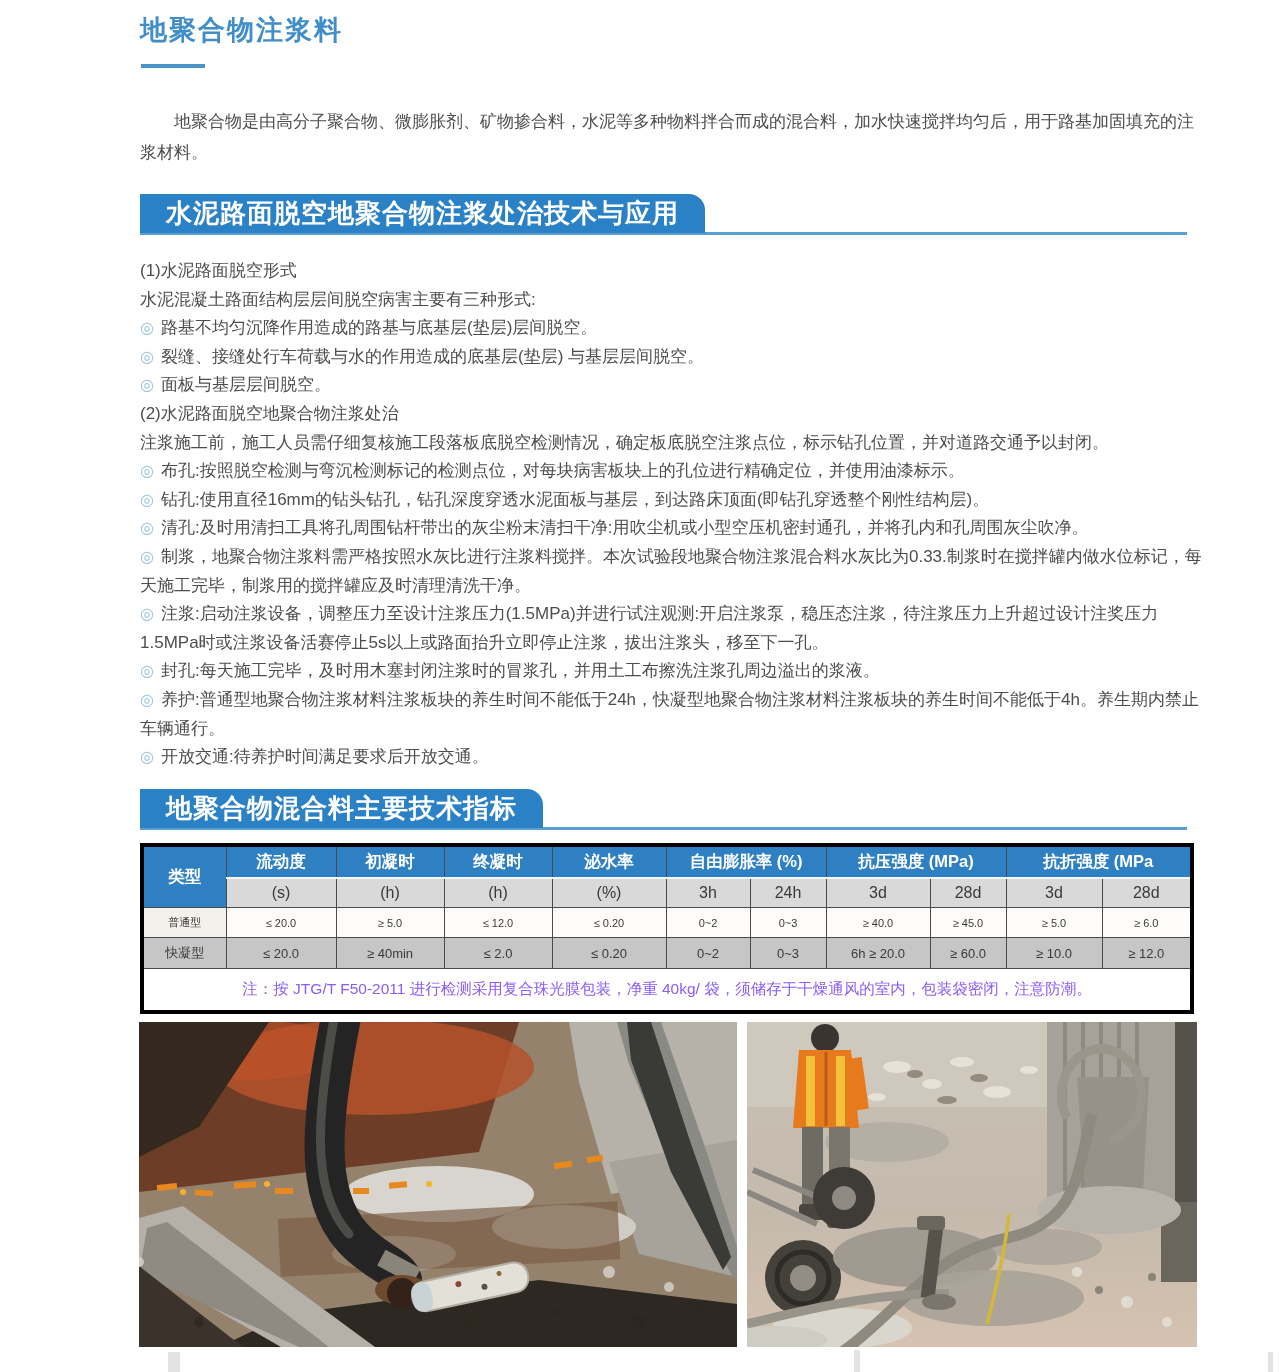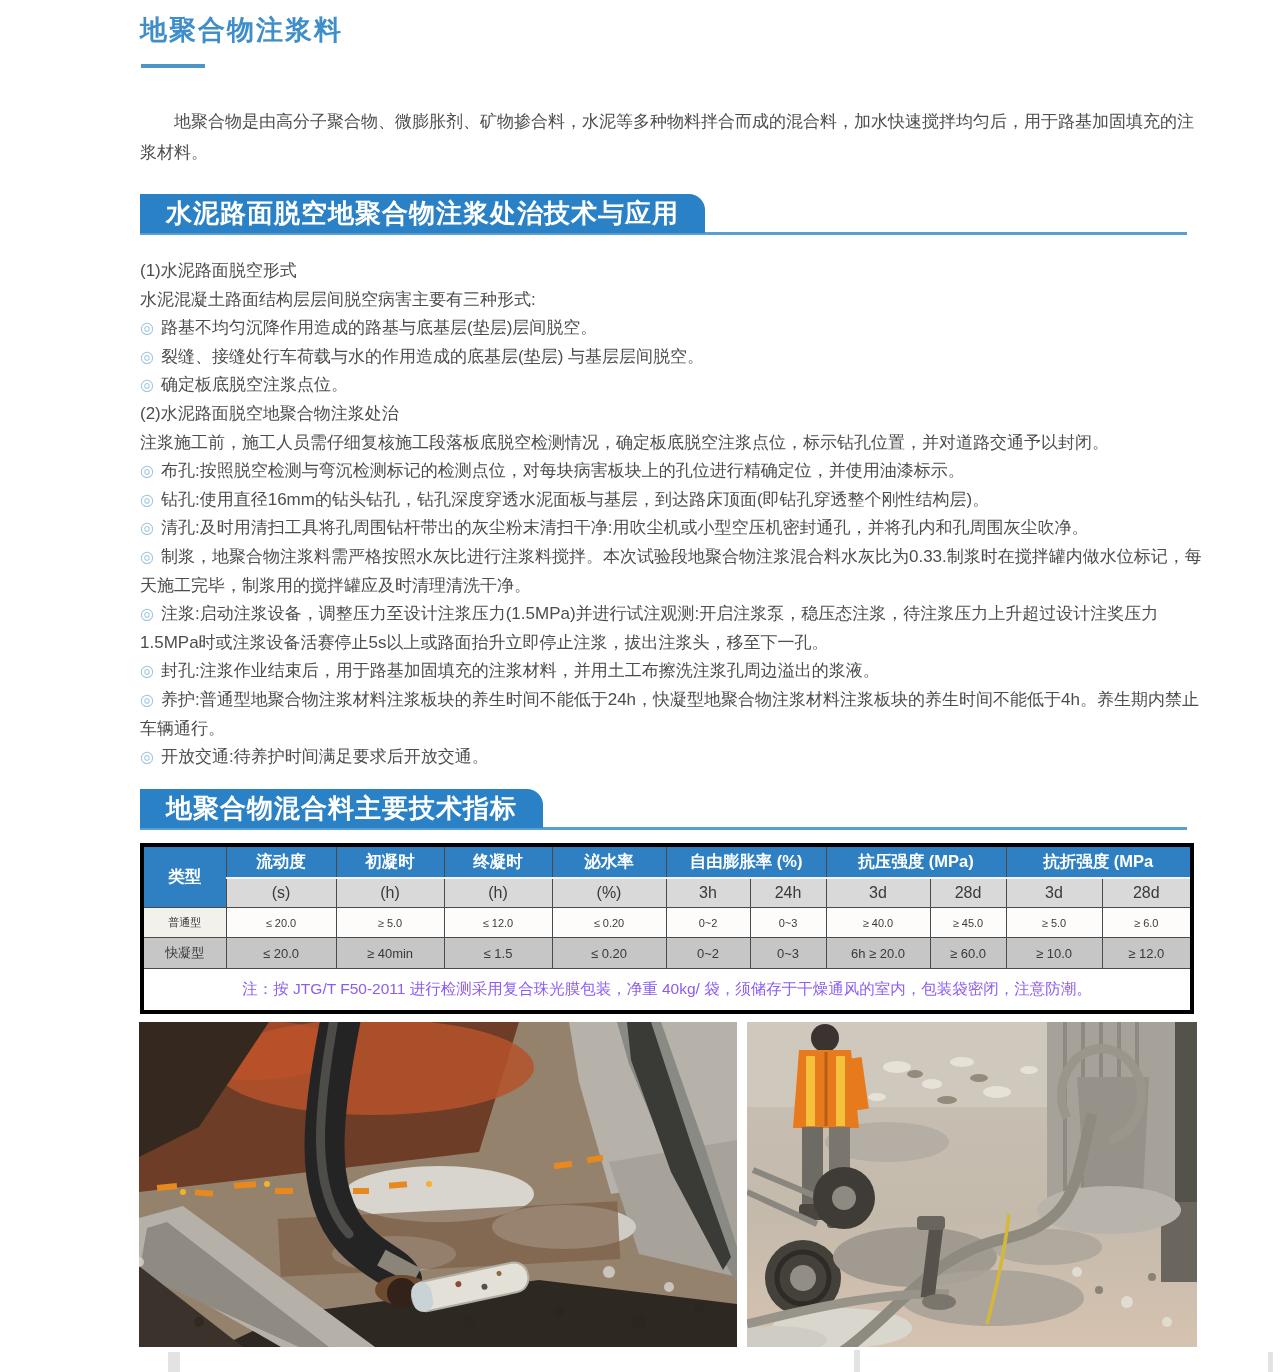--- a/index.html
+++ b/index.html
@@ -84,29 +84,29 @@
 
   <div class="section-header" id="sec1-header">
     <div class="label">水泥路面脱空地聚合物注浆处治技术与应用</div>
   </div>
 
   <div class="content">
     <p><span>(1)水泥路面脱空形式</span></p>
     <p><span>水泥混凝土路面结构层层间脱空病害主要有三种形式:</span></p>
     <p><span class="bullet">◎</span><span>路基不均匀沉降作用造成的路基与底基层(垫层)层间脱空。</span></p>
     <p><span class="bullet">◎</span><span>裂缝、接缝处行车荷载与水的作用造成的底基层(垫层) 与基层层间脱空。</span></p>
-    <p><span class="bullet">◎</span><span>确定板底脱空注浆点位。</span></p>
+    <p><span class="bullet">◎</span><span>面板与基层层间脱空。</span></p>
     <p><span>(2)水泥路面脱空地聚合物注浆处治</span></p>
     <p><span>注浆施工前，施工人员需仔细复核施工段落板底脱空检测情况，确定板底脱空注浆点位，标示钻孔位置，并对道路交通予以封闭。</span></p>
     <p><span class="bullet">◎</span><span>布孔:按照脱空检测与弯沉检测标记的检测点位，对每块病害板块上的孔位进行精确定位，并使用油漆标示。</span></p>
     <p><span class="bullet">◎</span><span>钻孔:使用直径16mm的钻头钻孔，钻孔深度穿透水泥面板与基层，到达路床顶面(即钻孔穿透整个刚性结构层)。</span></p>
     <p><span class="bullet">◎</span><span>清孔:及时用清扫工具将孔周围钻杆带出的灰尘粉末清扫干净:用吹尘机或小型空压机密封通孔，并将孔内和孔周围灰尘吹净。</span></p>
     <p><span class="bullet">◎</span><span>制浆，地聚合物注浆料需严格按照水灰比进行注浆料搅拌。本次试验段地聚合物注浆混合料水灰比为0.33.制浆时在搅拌罐内做水位标记，每天施工完毕，制浆用的搅拌罐应及时清理清洗干净。</span></p>
     <p><span class="bullet">◎</span><span>注浆:启动注浆设备，调整压力至设计注浆压力(1.5MPa)并进行试注观测:开启注浆泵，稳压态注浆，待注浆压力上升超过设计注奖压力1.5MPa时或注浆设备活赛停止5s以上或路面抬升立即停止注浆，拔出注浆头，移至下一孔。</span></p>
-    <p><span class="bullet">◎</span><span>封孔:注浆作业结束后，用于路基加固填充的注浆材料，并用土工布擦洗注浆孔周边溢出的浆液。</span></p>
+    <p><span class="bullet">◎</span><span>封孔:每天施工完毕，及时用木塞封闭注浆时的冒浆孔，并用土工布擦洗注浆孔周边溢出的浆液。</span></p>
     <p><span class="bullet">◎</span><span>养护:普通型地聚合物注浆材料注浆板块的养生时间不能低于24h，快凝型地聚合物注浆材料注浆板块的养生时间不能低于4h。养生期内禁止车辆通行。</span></p>
     <p><span class="bullet">◎</span><span>开放交通:待养护时间满足要求后开放交通。</span></p>
   </div>
 
   <div class="section-header" id="sec2-header">
     <div class="label">地聚合物混合料主要技术指标</div>
   </div>
 
   <div class="spec-table-wrap">
     <table class="spec">
@@ -156,21 +156,21 @@
         <td>0~3</td>
         <td>≥ 40.0</td>
         <td>≥ 45.0</td>
         <td>≥ 5.0</td>
         <td>≥ 6.0</td>
       </tr>
       <tr class="drow2">
         <td class="rowtype">快凝型</td>
         <td>≤ 20.0</td>
         <td>≥ 40min</td>
-        <td>≤ 1.5</td>
+        <td>≤ 2.0</td>
         <td>≤ 0.20</td>
         <td>0~2</td>
         <td>0~3</td>
         <td>6h ≥ 20.0</td>
         <td>≥ 60.0</td>
         <td>≥ 10.0</td>
         <td>≥ 12.0</td>
       </tr>
       <tr class="noterow">
         <td colspan="11">注：按 JTG/T F50-2011 进行检测采用复合珠光膜包装，净重 40kg/ 袋，须储存于干燥通风的室内，包装袋密闭，注意防潮。</td>

